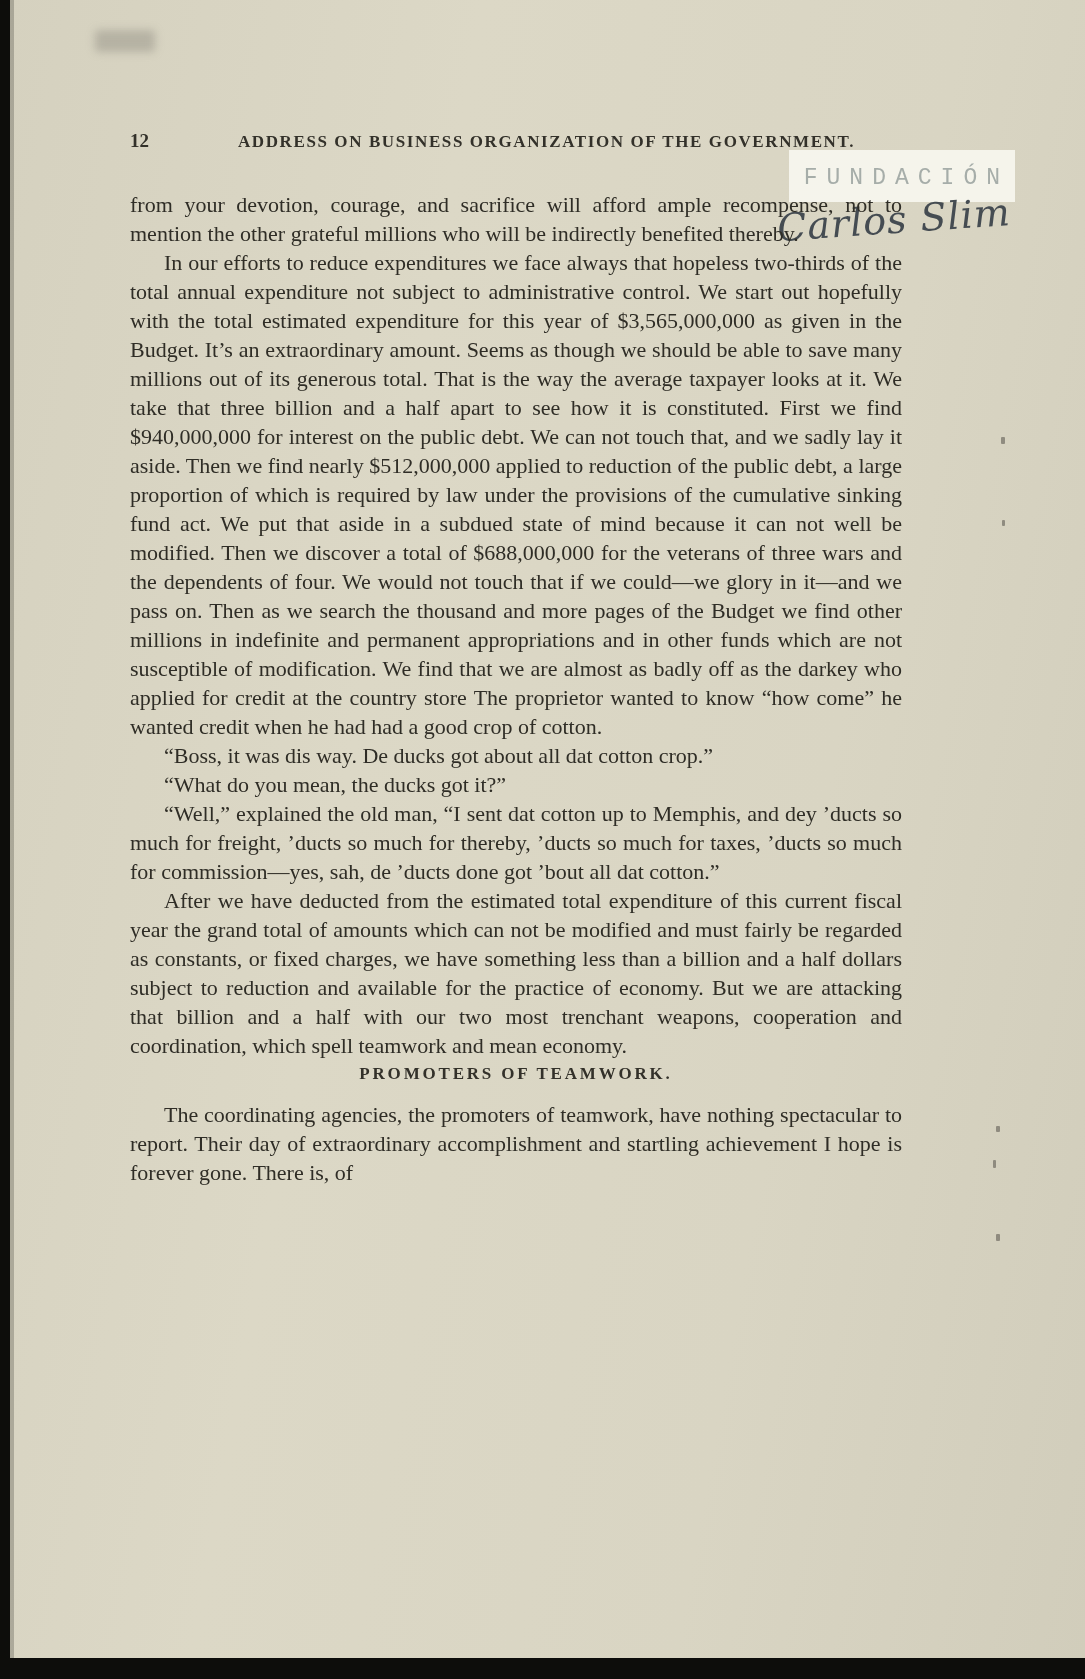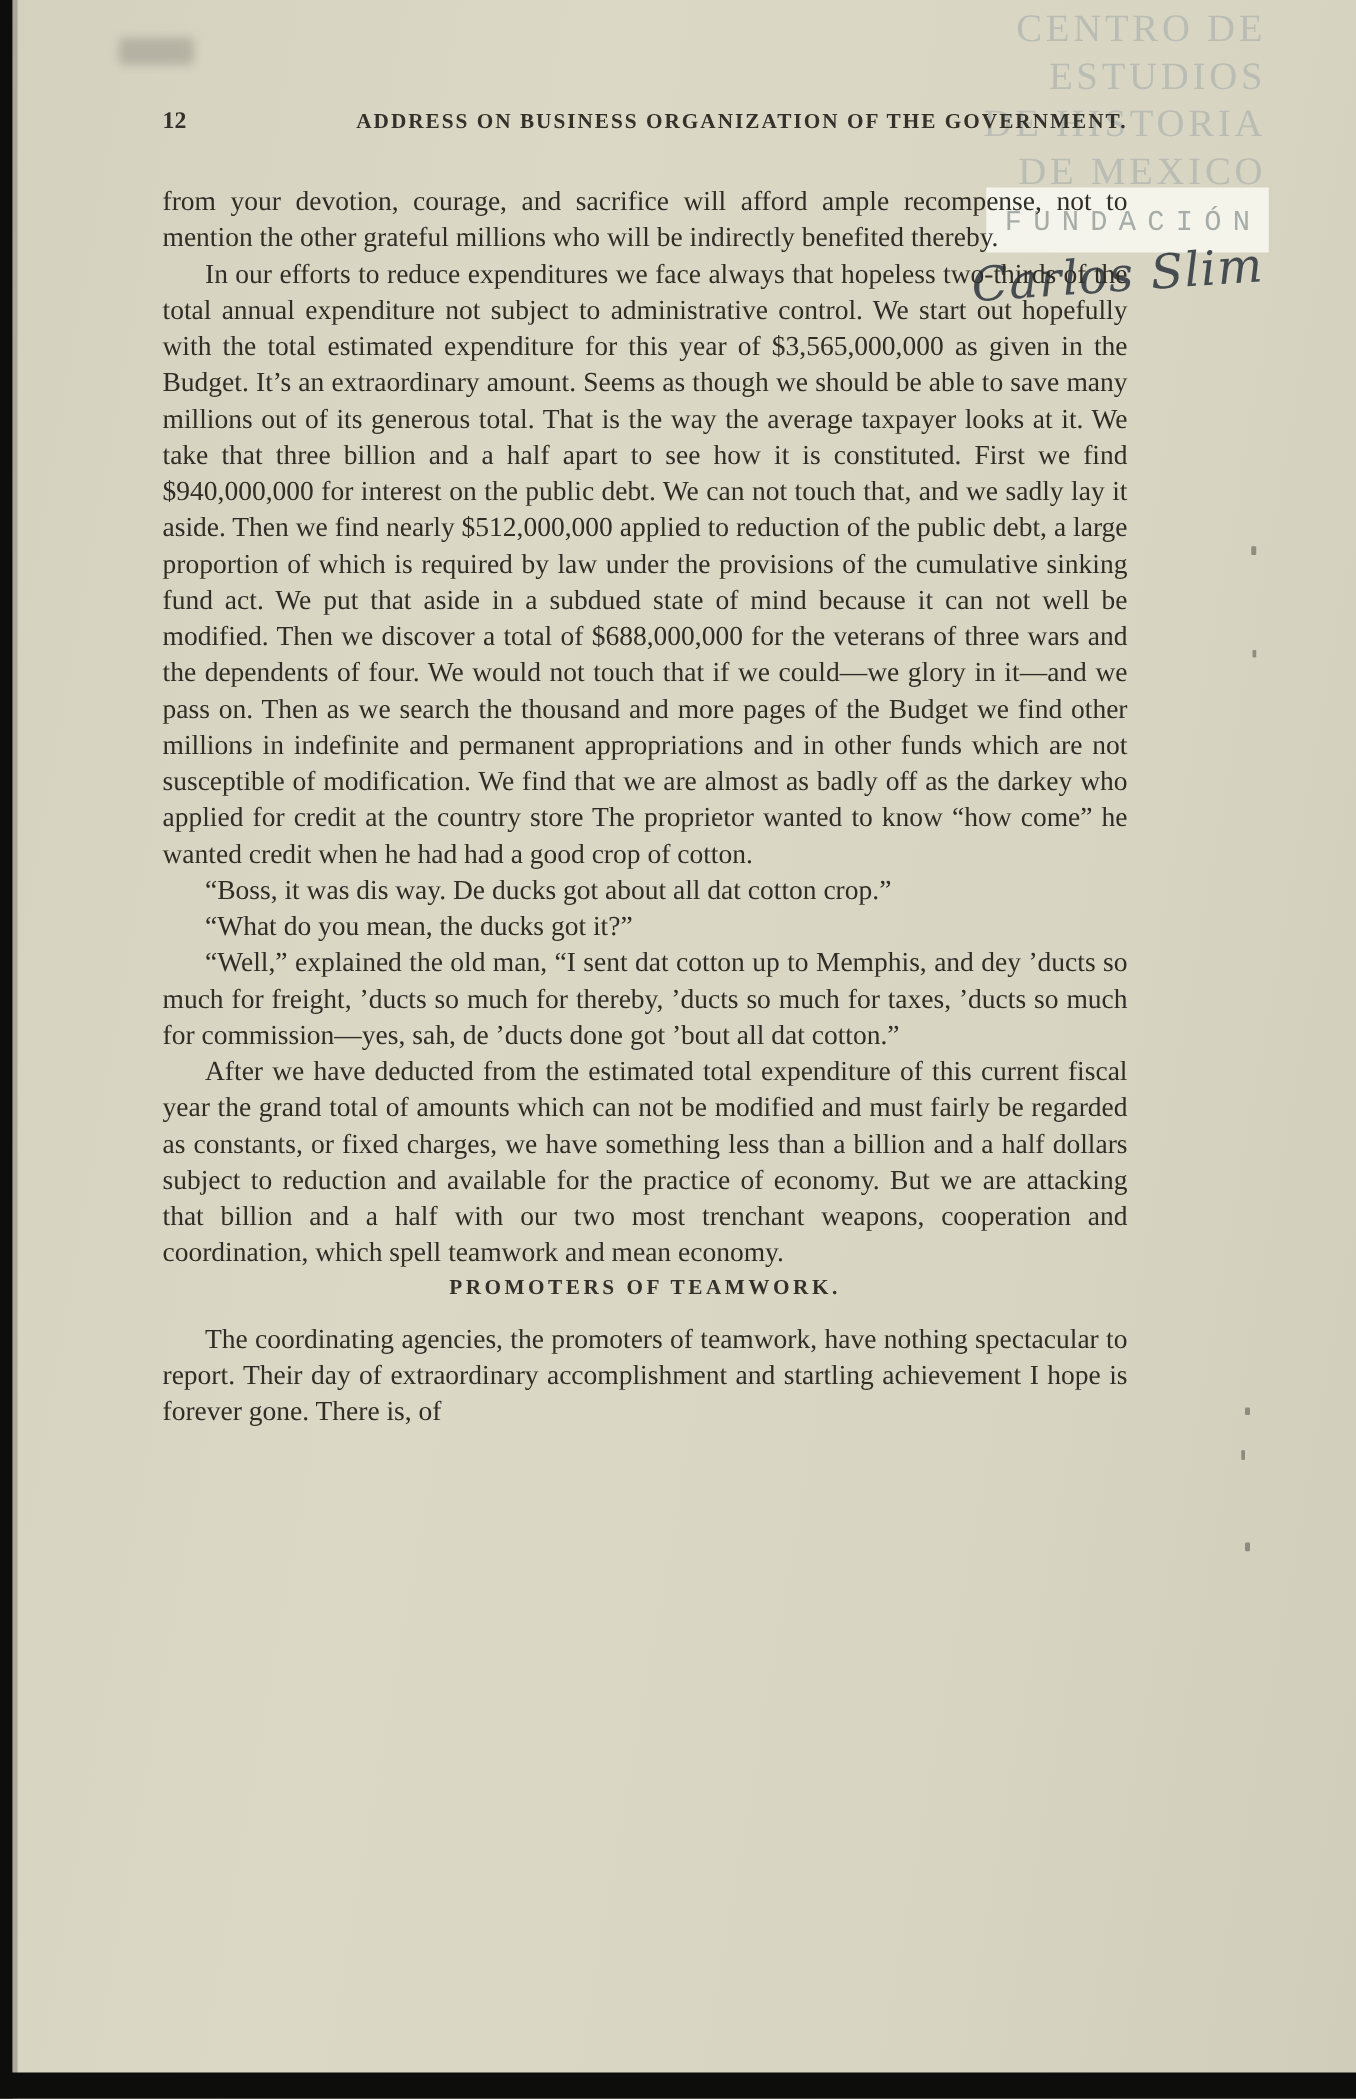--- a/index.html
+++ b/index.html
@@ -64,23 +64,24 @@
 
   
   .content {
     position:absolute; left:130px; top:86px; width:772px;
   }
   .running-header {
     display:flex; align-items:baseline;
     font-weight:bold; font-size:17px; letter-spacing:1.6px;
     color:#33312a;
     margin-bottom:38px;
+    margin-top:44px;
   }
   .pageno { font-size:19px; letter-spacing:0; margin-right:42px; }
-  .header-title { flex:1; text-align:right; }
+  .header-title { flex:1; text-align:center; }
 
   .para {
     font-size:22px; line-height:29px;
     text-align:justify; text-indent:34px;
     margin:0;
     color:#2f2d26;
   }
   .para.noindent { text-indent:0; }
   .section-heading {
     font-size:17px; font-weight:bold; letter-spacing:2.8px;
@@ -89,26 +90,20 @@
   }
   .section-heading.second { margin:4px 0 16px 0; }
 </style>
 </head>
 <body>
 
 <div class="scan">
 
   <div class="white-band"></div>
 
-  <div class="watermark">
-    <div>CENTRO DE</div>
-    <div>ESTUDIOS</div>
-    <div>DE HISTORIA</div>
-    <div>DE MEXICO</div>
-  </div>
 
   <div class="fundacion">FUNDACIÓN</div>
 
   <div class="signature">Carlos Slim</div>
 
   <div class="corner-smudge"></div>
   <div class="speck s1"></div>
   <div class="speck s2"></div>
   <div class="speck s3"></div>
   <div class="speck s4"></div>

